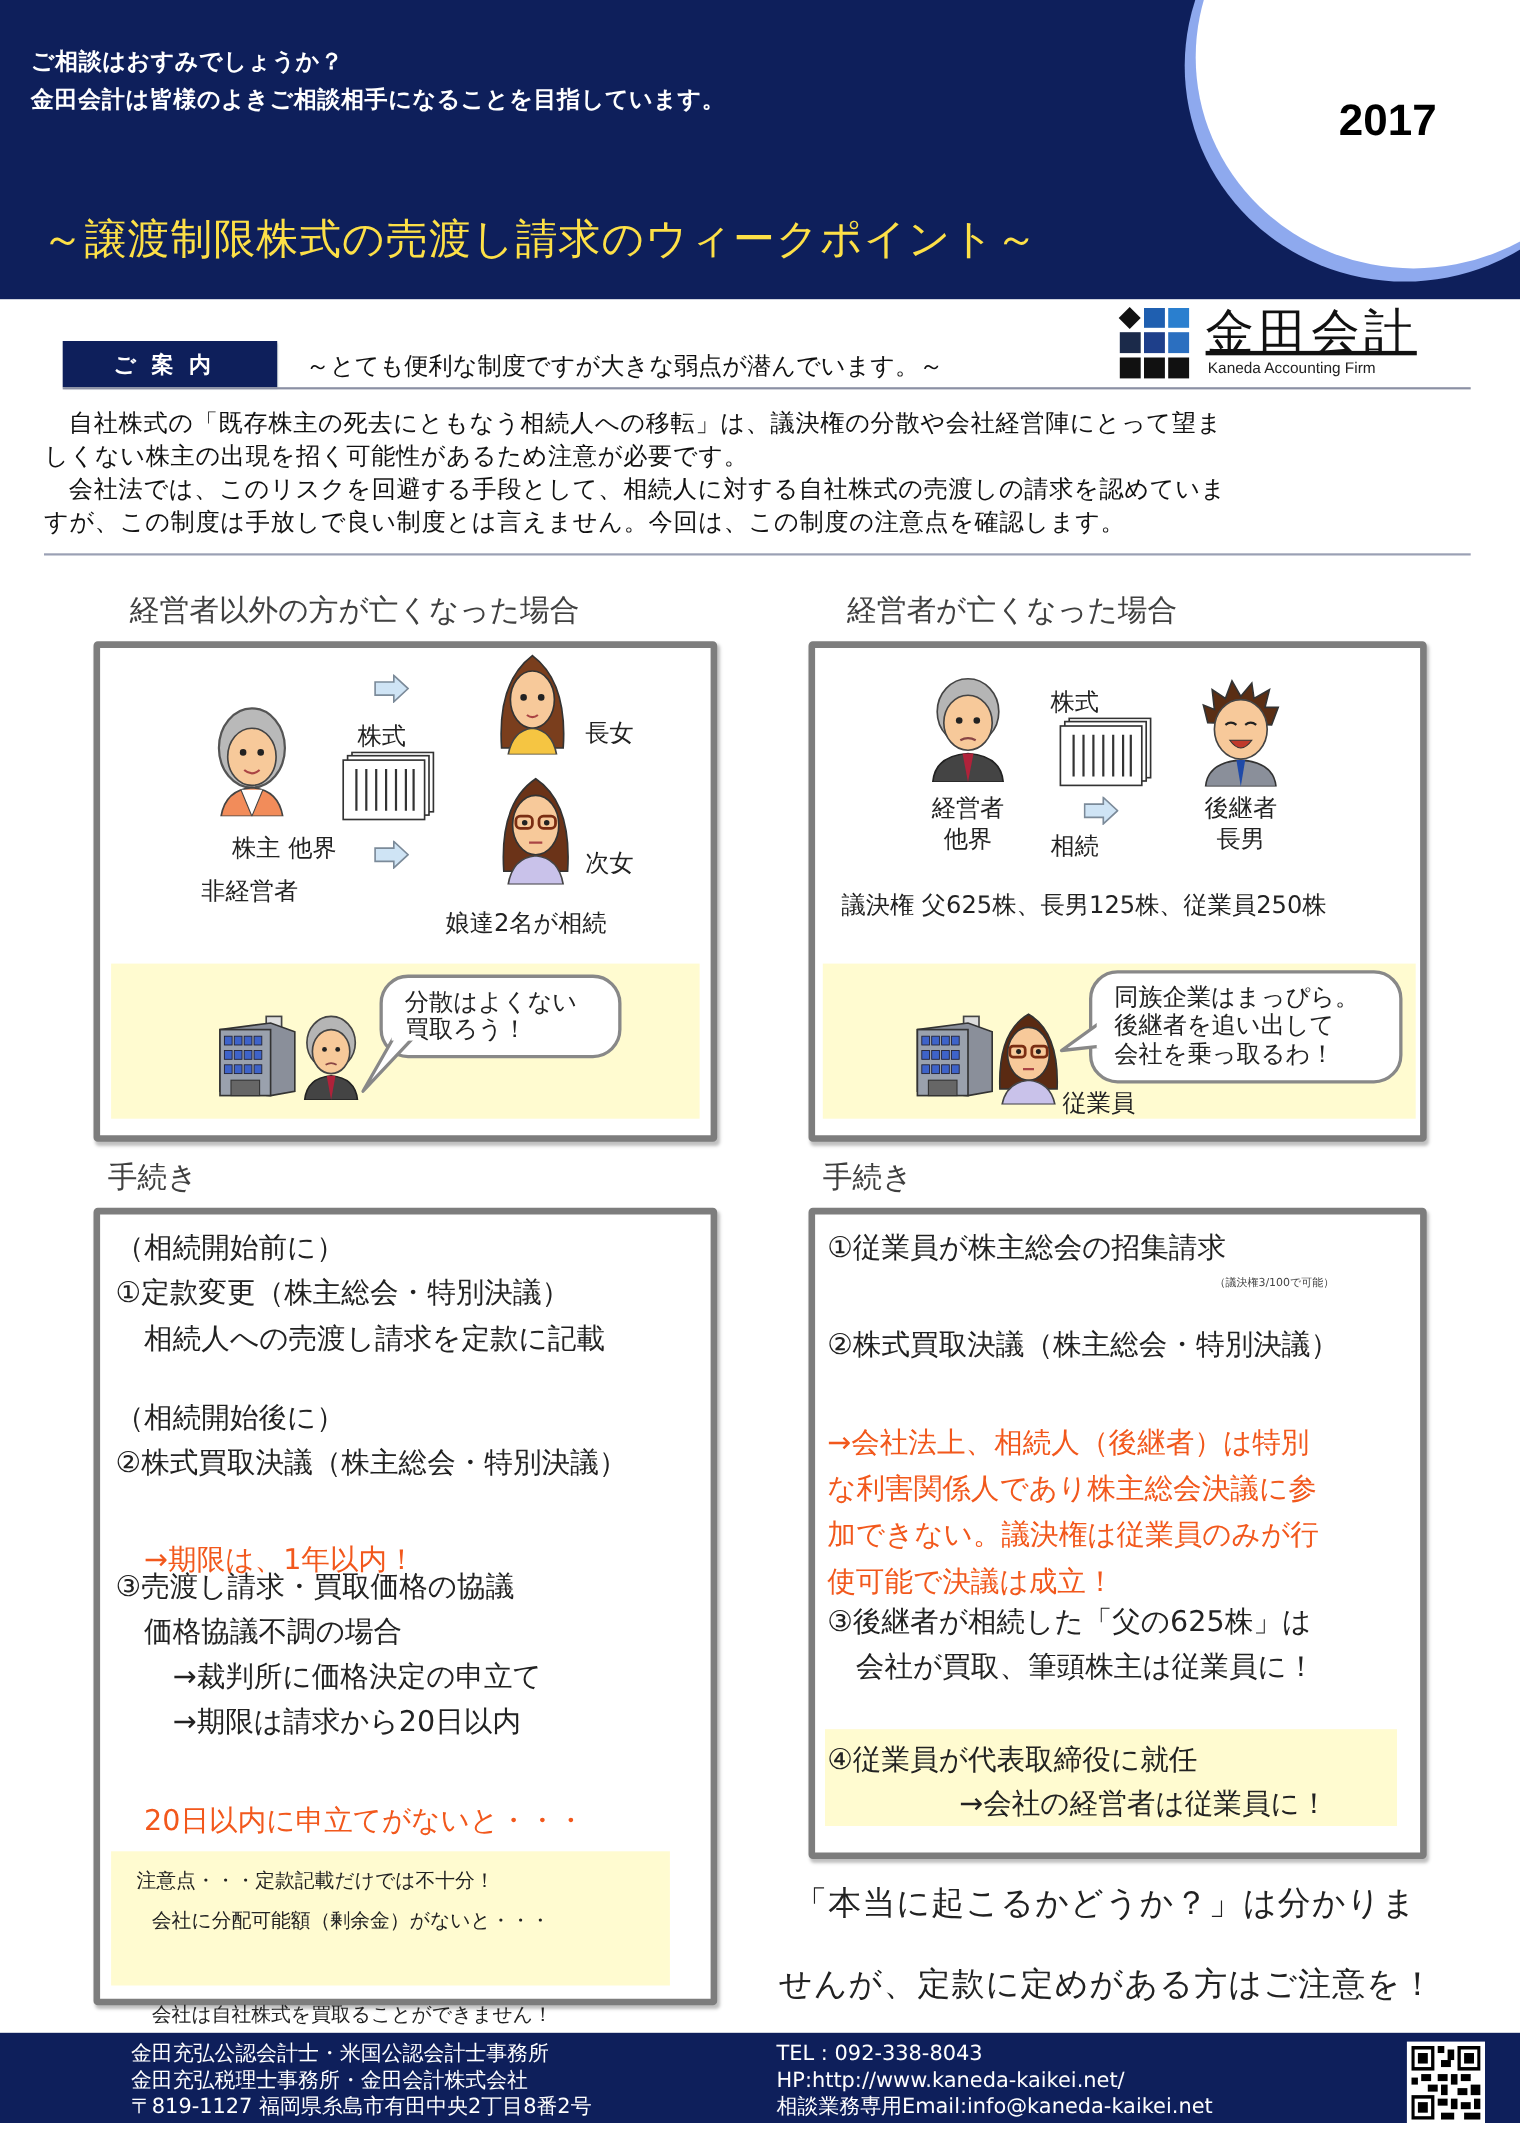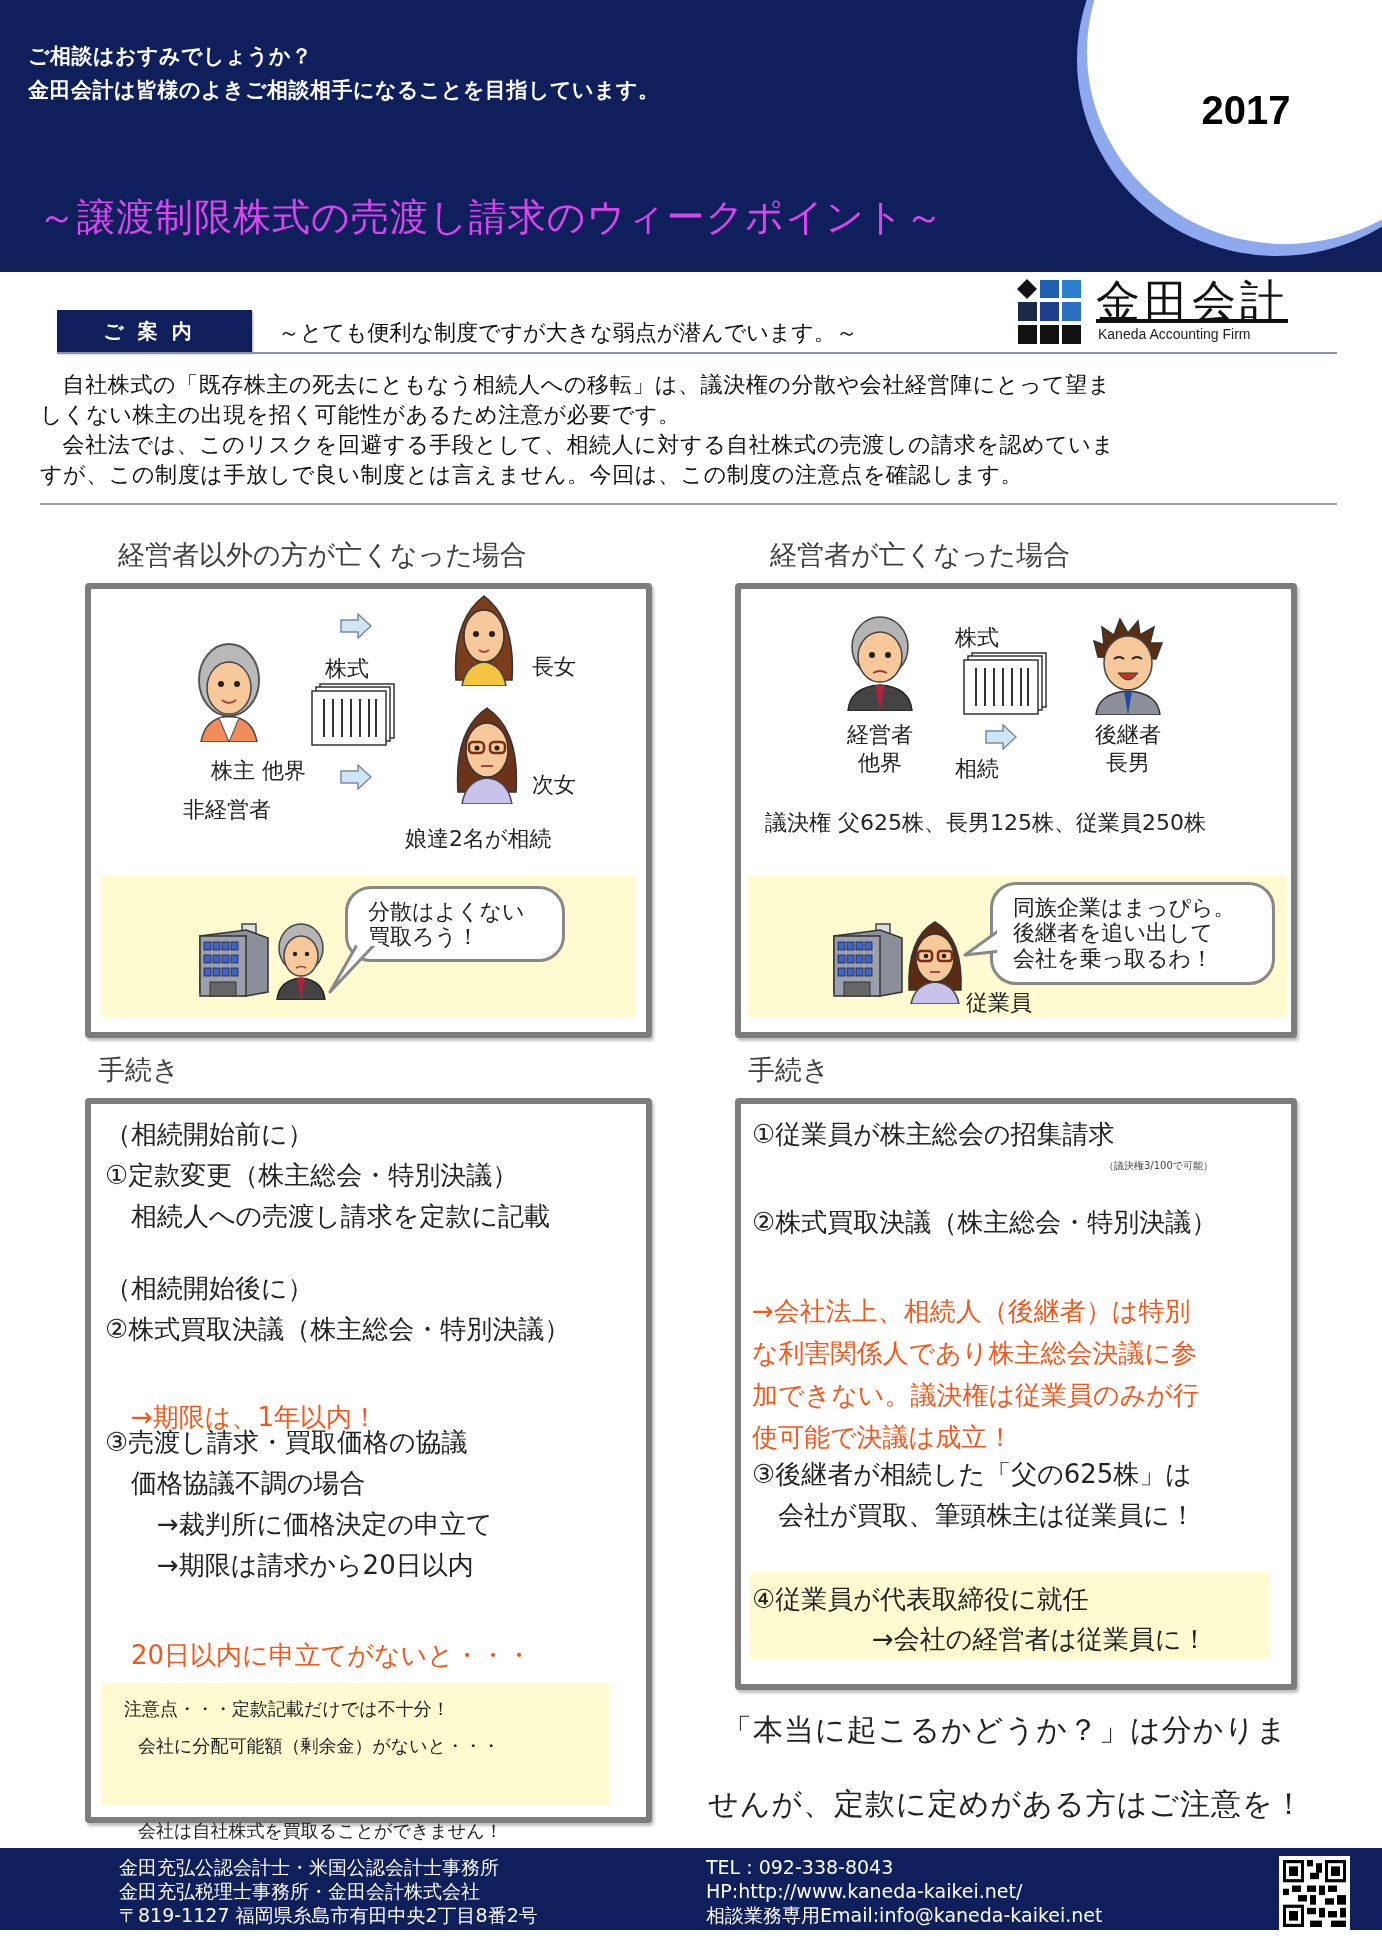--- a/index.html
+++ b/index.html
@@ -4,24 +4,24 @@
 <style>
   * { box-sizing: border-box; margin: 0; padding: 0; }
   html, body { width: 1382px; height: 1940px; background: #ffffff; overflow: hidden; }
   body { position: relative; font-family: "DejaVu Sans", "Liberation Sans", sans-serif; color: #111; }
   .abs { position: absolute; }
 
   
   .header { left: 0; top: 0; width: 1382px; height: 272px; background: #0e1f5b; overflow: hidden; }
   .moon-ring { left: 1077px; top: -136px; width: 400px; height: 392px; border-radius: 50%; background: #8ea9ee; }
   .moon { left: 1087px; top: -140px; width: 396px; height: 384px; border-radius: 50%; background: #ffffff; }
-  .year { left: 1186px; top: 88px; width: 120px; text-align: center; font-family: "Liberation Sans", sans-serif; font-weight: bold; font-size: 40px; color: #000; }
+  .year { left: 1186px; top: 88px; width: 120px; text-align: right; font-family: "Liberation Sans", sans-serif; font-weight: bold; font-size: 40px; color: #000; }
   .tagline { left: 28px; color: #fff; font-weight: bold; font-size: 21px; letter-spacing: 0.5px; white-space: nowrap; }
   .title { left: 22px; top: 125px; color: #fff; font-size: 48px; white-space: nowrap; letter-spacing: 1px; }
-  .subtitle { left: 38px; top: 192px; color: #d946ef; font-size: 38px; white-space: nowrap; letter-spacing: 1px; }
+  .subtitle { left: 38px; top: 192px; color: #fde047; font-size: 38px; white-space: nowrap; letter-spacing: 1px; }
 
   
   .notice-label { left: 57px; top: 310px; width: 195px; height: 42px; background: #0e1f5b; color: #fff; font-weight: bold; font-size: 20px; display: flex; align-items: center; justify-content: center; letter-spacing: 14px; box-shadow: 1px 2px 2px #9aa; }
   .notice-sub { left: 278px; top: 318px; font-size: 22px; white-space: nowrap; }
   .notice-rule { left: 57px; top: 352px; width: 1280px; height: 2px; background: #8b90a4; }
   .logo-mark { left: 1015px; top: 277px; width: 70px; height: 70px; }
   .logo-text { left: 1096px; top: 272px; font-size: 44px; letter-spacing: 4px; color: #111; white-space: nowrap; text-decoration: underline; }
   .logo-sub { left: 1098px; top: 326px; font-family: "Liberation Sans", sans-serif; font-size: 14px; color: #222; white-space: nowrap; }
 
   .intro { left: 40px; width: 1300px; font-size: 22px; white-space: nowrap; letter-spacing: 0.6px; }

